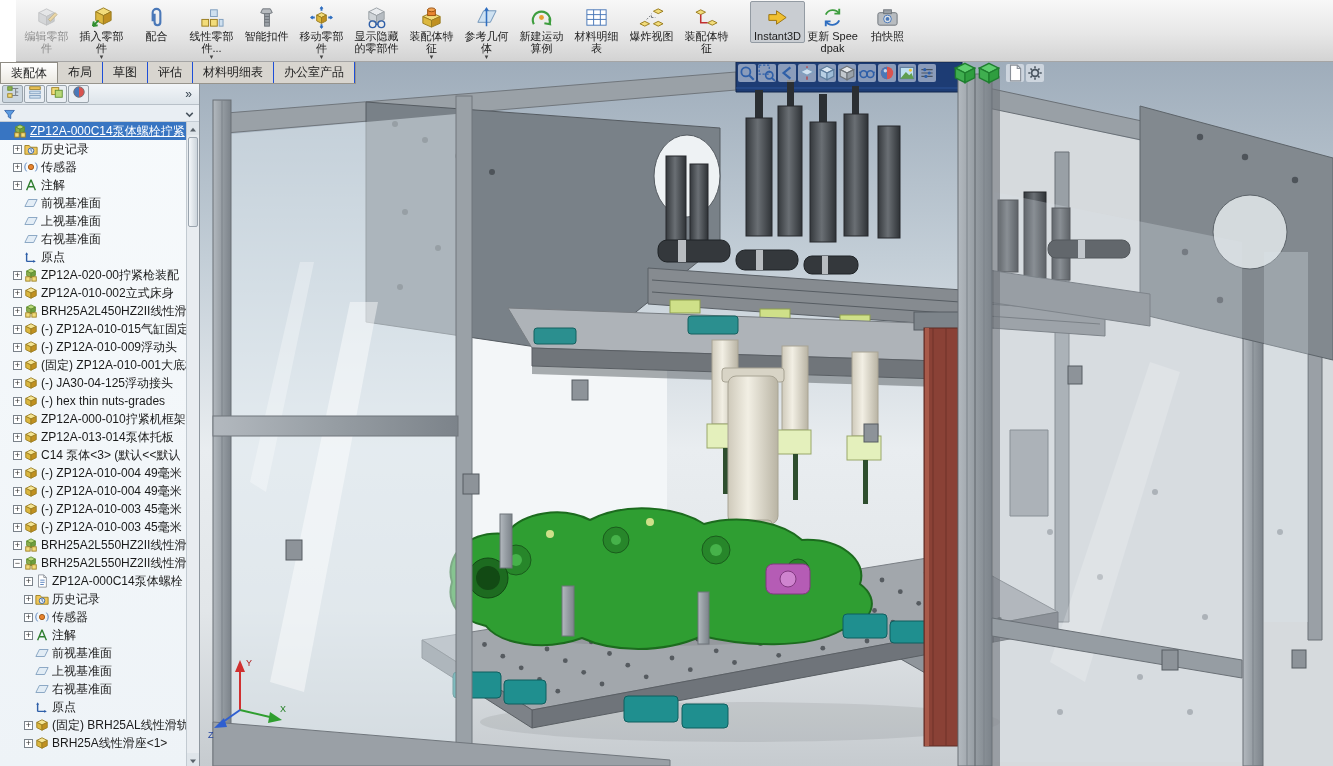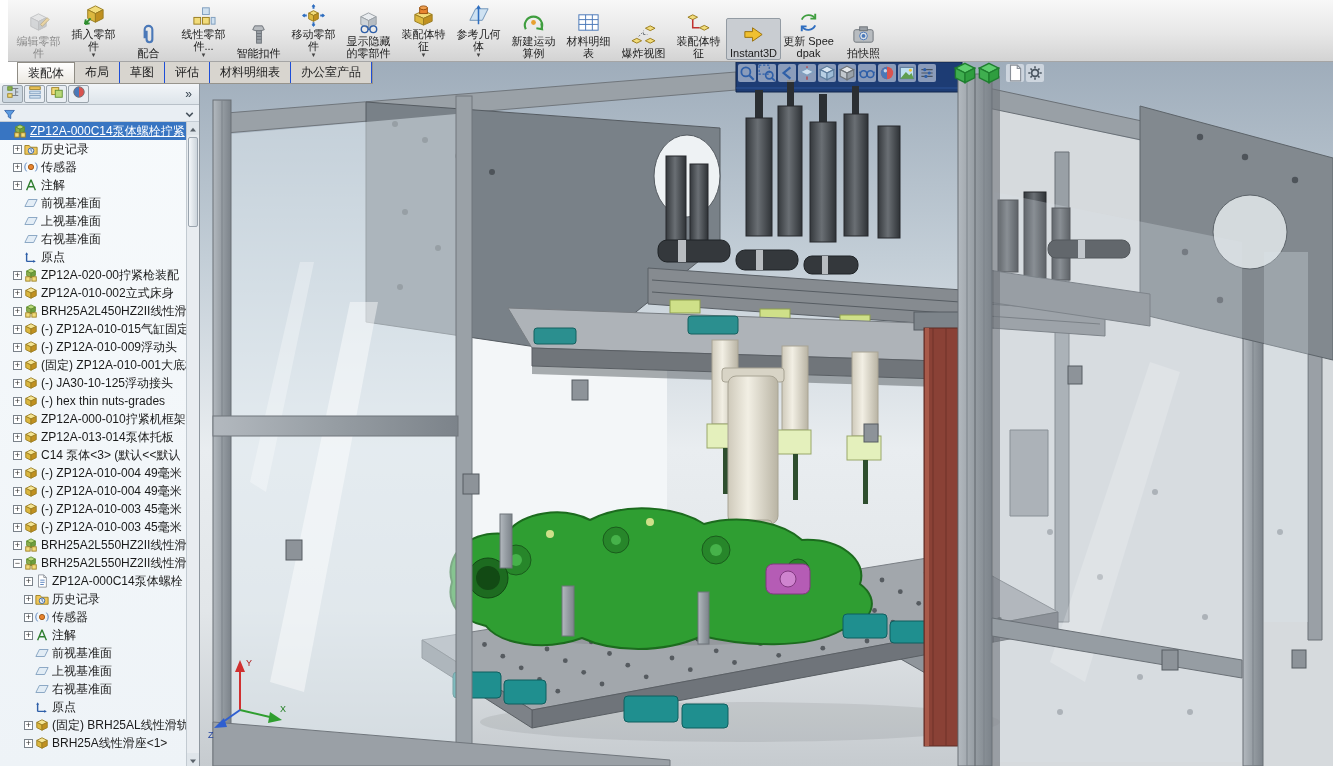--- a/index.html
+++ b/index.html
@@ -1,34 +1,34 @@
 <!DOCTYPE html>
 <html><head>
 <meta charset="utf-8">
 <style>
   html,body{margin:0;padding:0;width:1333px;height:766px;overflow:hidden;
     font-family:"Liberation Sans","DejaVu Sans",sans-serif;background:#fff;}
   .app{position:absolute;inset:0;width:1333px;height:766px;}
 
   
-  .ribbon{position:absolute;top:0;left:8px;right:0;height:62px;
+  .ribbon{position:absolute;top:0;left:16px;right:0;height:62px;
     background:linear-gradient(#f8f8f8,#e7e7e7 55%,#d3d3d3);
-    border-bottom:1px solid #a5a5a5;display:flex;align-items:flex-end;padding:1px 3px;box-sizing:border-box;}
+    border-bottom:1px solid #a5a5a5;display:flex;align-items:flex-start;padding:1px 3px;box-sizing:border-box;}
   .rbtn{width:55px;flex:none;display:flex;flex-direction:column;align-items:center;
     padding-top:3px;font-size:11px;line-height:12px;text-align:center;color:#1c1c1c;
     border:1px solid transparent;border-radius:2px;box-sizing:border-box;overflow:hidden;}
   .rbtn .ricon{width:25px;height:25px;flex:none;}
   .rbtn .ricon svg{width:100%;height:100%;}
   .rbtn .rlabel{max-height:36px;overflow:hidden;word-break:break-all;}
   .rbtn .darr{font-size:6px;color:#444;line-height:7px;}
-  .rbtn.active{background:#c9cdd2;border:1px solid #939ba3;}
+  .rbtn.active{background:#c9cdd2;border:1px solid #939ba3;margin-left:16px;}
   .rbtn.disabled{opacity:.45;}
 
   
-  .tabstrip{position:absolute;top:62px;left:17px;height:21px;display:flex;
+  .tabstrip{position:absolute;top:62px;left:0;height:21px;display:flex;
     background:#d8d5cf;border-bottom:1px solid #97948c;border-right:1px solid #97948c;z-index:30;}
   .tab{display:flex;align-items:center;padding:0 10px;font-size:12px;color:#222;
     border-right:1px solid #1d4ed8;white-space:nowrap;}
   .tab.active{background:linear-gradient(#ffffff,#ece9e2);border:1px solid #8f8c84;border-bottom:none;}
 
   
   .viewport{position:absolute;top:62px;left:200px;width:1133px;height:704px;z-index:1;}
   .viewport svg.scene{display:block;}
   .hgroup{position:absolute;display:flex;gap:2px;z-index:10;}
   .hg1{left:538px;top:2px;}
@@ -753,21 +753,21 @@
             </svg></span>
           <span class="tlabel">(固定) ZP12A-010-001大底板</span>
         </div>
         <div class="trow" style="padding-left: 13px;">
           <span class="expander">+</span>
           <span class="ticon"><svg viewBox="0 0 16 16">
               <polygon points="8,2 14,5 8,8 2,5" fill="#f4e492" stroke="#9a7d20"></polygon>
               <polygon points="2,5 8,8 8,14 2,11" fill="#dcb83f" stroke="#9a7d20"></polygon>
               <polygon points="8,8 14,5 14,11 8,14" fill="#c09020" stroke="#9a7d20"></polygon>
             </svg></span>
-          <span class="tlabel">(-) JA30-10-125浮动接头</span>
+          <span class="tlabel">(-) JA30-04-125浮动接头</span>
         </div>
         <div class="trow" style="padding-left: 13px;">
           <span class="expander">+</span>
           <span class="ticon"><svg viewBox="0 0 16 16">
               <polygon points="8,2 14,5 8,8 2,5" fill="#f4e492" stroke="#9a7d20"></polygon>
               <polygon points="2,5 8,8 8,14 2,11" fill="#dcb83f" stroke="#9a7d20"></polygon>
               <polygon points="8,8 14,5 14,11 8,14" fill="#c09020" stroke="#9a7d20"></polygon>
             </svg></span>
           <span class="tlabel">(-) hex thin nuts-grades</span>
         </div>

